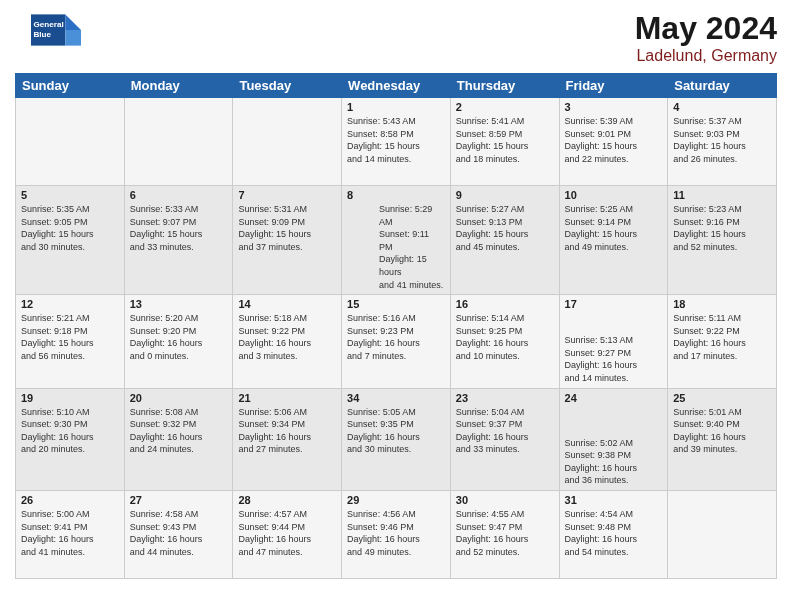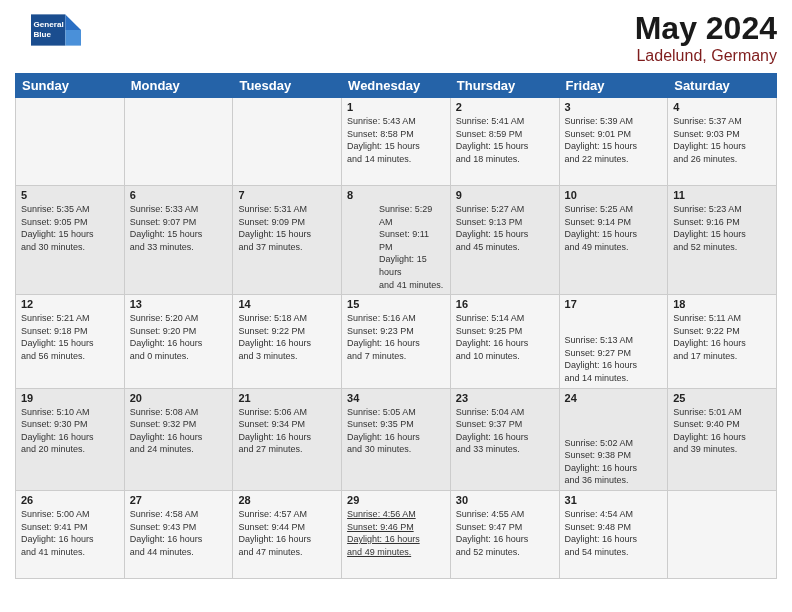--- a/index.html
+++ b/index.html
@@ -313,21 +313,21 @@
           </td>
           <td>
             <span class="day-num">28</span>
             <div class="day-info" style="white-space: pre-line;">Sunrise: 4:57 AM
 Sunset: 9:44 PM
 Daylight: 16 hours
 and 47 minutes.</div>
           </td>
           <td>
             <span class="day-num">29</span>
-            <div class="day-info" style="white-space: pre-line; text-decoration: underline;">Sunrise: 4:56 AM
+            <div class="day-info" style="white-space: pre-line;">Sunrise: 4:56 AM
 Sunset: 9:46 PM
 Daylight: 16 hours
 and 49 minutes.</div>
           </td>
           <td>
             <span class="day-num">30</span>
             <div class="day-info" style="white-space: pre-line;">Sunrise: 4:55 AM
 Sunset: 9:47 PM
 Daylight: 16 hours
 and 52 minutes.</div>

